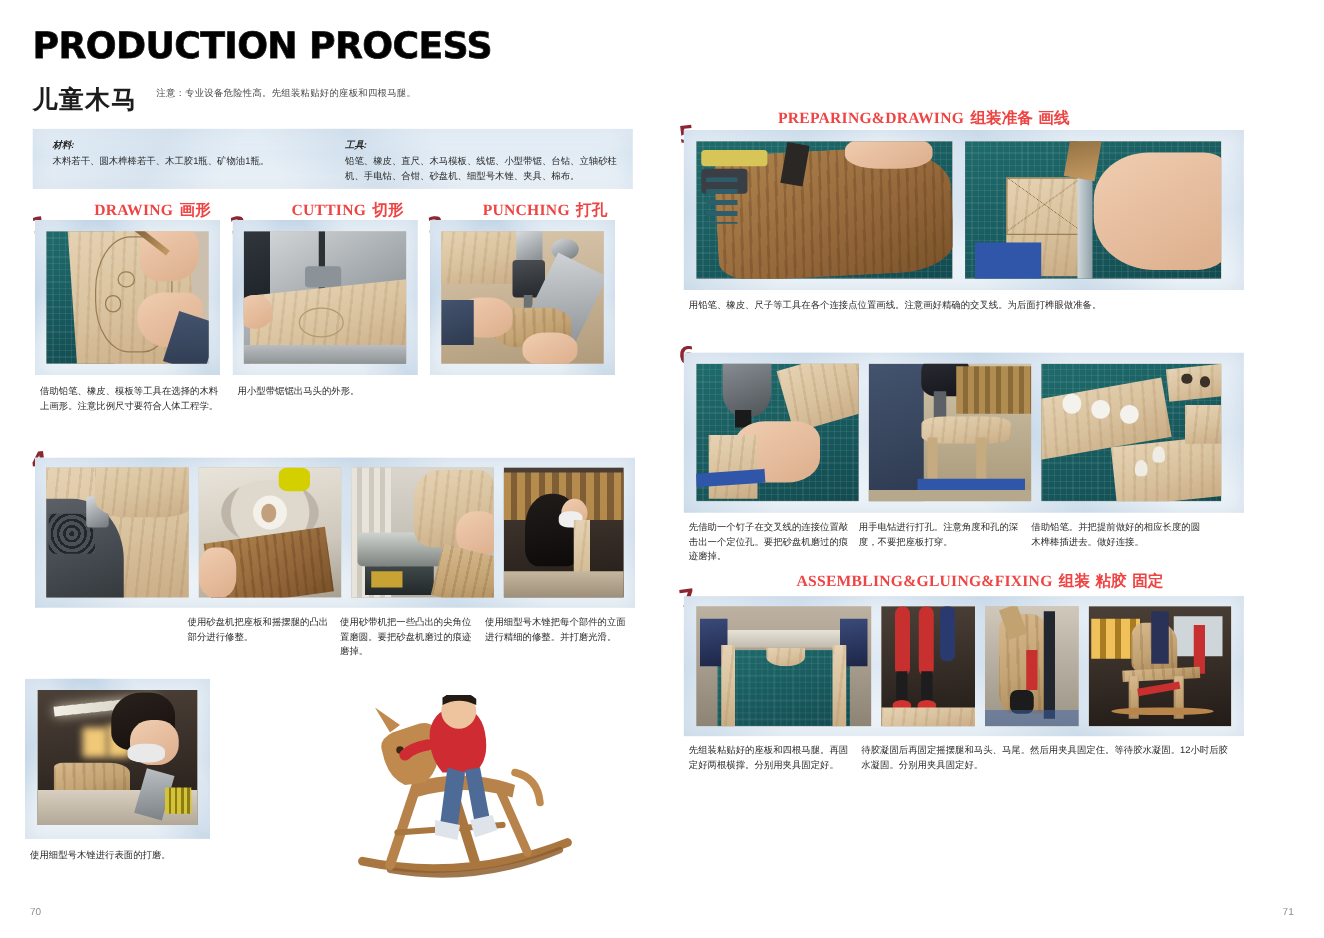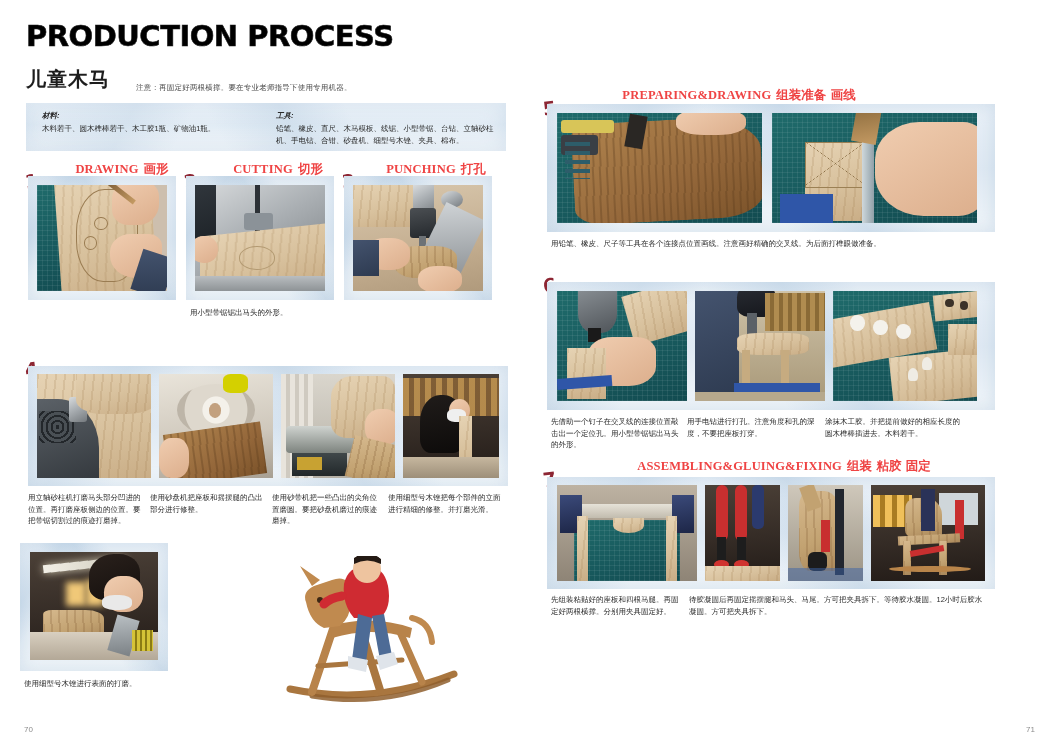--- a/index.html
+++ b/index.html
@@ -13,21 +13,21 @@
   .page-left{left:0;width:529px;}
   .page-right{left:529px;width:530px;}
 
   
   .masthead{position:absolute;left:26px;top:18px;}
   .masthead h1{
     margin:0;font-size:29px;line-height:36px;letter-spacing:-0.5px;
     font-weight:900;font-family:"DejaVu Sans",sans-serif;color:#000000;
     -webkit-text-stroke:0.6px #1a1a1a;
   }
-  .subrow{position:absolute;left:26px;top:66px;display:flex;align-items:flex-end;gap:26px;width:480px;}
+  .subrow{position:absolute;left:26px;top:66px;display:flex;align-items:flex-start;gap:15px;width:480px;}
   .sub-cn{font-size:20px;font-weight:700;color:#1d1d1d;font-family:"DejaVu Sans",sans-serif;letter-spacing:1px;}
   .sub-note{font-size:7.5px;color:#4a4a4a;line-height:11px;padding-top:3px;letter-spacing:0.2px;}
 
   
   .matband{
     position:absolute;left:26px;top:103px;width:480px;height:48px;
     background:
       linear-gradient(118deg,rgba(255,255,255,0) 0%,rgba(190,210,228,.35) 22%,rgba(255,255,255,0) 34%),
       linear-gradient(62deg,rgba(255,255,255,0) 40%,rgba(176,200,222,.33) 55%,rgba(255,255,255,0) 68%),
       linear-gradient(180deg,#eef4fa 0%,#e2ecf5 45%,#f3f7fb 100%);
@@ -94,21 +94,21 @@
 <div class="spread">
 
   <div class="page page-left">
 
     <div class="masthead">
       <h1>PRODUCTION PROCESS</h1>
     </div>
 
     <div class="subrow">
       <div class="sub-cn">儿童木马</div>
-      <div class="sub-note">注意：再固定好两根横撑。要在专业老师指导下使用专用机器。</div>
+      <div class="sub-note">注意：专业设备危险性高。先组装粘贴好的座板和四根马腿。</div>
     </div>
 
     <div class="matband">
       <div class="col c1">
         <b>材料:</b>
         <span>木料若干、圆木榫棒若干、木工胶1瓶、矿物油1瓶。</span>
       </div>
       <div class="col c2">
         <b>工具:</b>
         <span>铅笔、橡皮、直尺、木马模板、线锯、小型带锯、台钻、立轴砂柱机、手电钻、合钳、砂盘机、细型号木锉、夹具、棉布。</span>
@@ -125,20 +125,21 @@
         <div class="wood-l" style="position:absolute;left:16%;top:-6%;width:74%;height:112%;transform:rotate(-4deg);"></div>
         <div style="position:absolute;left:30%;top:4%;width:46%;height:86%;border:1.4px solid #9a7c52;border-radius:46% 30% 38% 44%;"></div>
         <div style="position:absolute;left:44%;top:30%;width:9%;height:11%;border:1.2px solid #9a7c52;border-radius:50%;"></div>
         <div style="position:absolute;left:36%;top:48%;width:9%;height:11%;border:1.2px solid #9a7c52;border-radius:50%;"></div>
         <div class="skin" style="position:absolute;left:56%;top:46%;width:40%;height:42%;border-radius:40% 26% 30% 50%;"></div>
         <div class="skin" style="position:absolute;left:58%;top:-4%;width:36%;height:42%;border-radius:40% 34% 46% 34%;"></div>
         <div class="blue-cloth" style="position:absolute;left:76%;top:64%;width:26%;height:40%;transform:rotate(18deg);"></div>
         <div style="position:absolute;left:50%;top:4%;width:28%;height:5%;background:linear-gradient(90deg,#7b5a34,#c49a63);transform:rotate(38deg);"></div>
       </div>
     </div>
+    <div class="cap" style="left:32px;top:307px;width:148px;">借助铅笔、橡皮、模板等工具在选择的木料上画形。注意比例尺寸要符合人体工程学。</div>
 
     <div class="sect-title" style="left:198px;top:159px;width:160px;">
       <span class="en">CUTTING</span><span class="cn">切形</span>
     </div>
     <div class="stepnum" style="left:184px;top:172px;">2</div>
     <div class="strip" style="left:186px;top:176px;width:148px;height:124px;">
       <div class="ph" style="left:9px;top:9px;width:130px;height:106px;">
         <div class="steel" style="position:absolute;inset:0;"></div>
         <div class="dark" style="position:absolute;left:0;top:0;width:16%;height:66%;"></div>
         <div style="position:absolute;left:46%;top:0;width:4%;height:50%;background:#2c3136;"></div>
@@ -201,21 +202,20 @@
       <div class="ph" style="left:375px;top:8px;width:96px;height:104px;">
         <div class="shop" style="position:absolute;inset:0;"></div>
         <div style="position:absolute;left:0;top:4%;width:100%;height:36%;background:repeating-linear-gradient(90deg,#c99a52 0 6px,#8a6436 6px 11px);opacity:.85;"></div>
         <div style="position:absolute;left:18%;top:20%;width:46%;height:56%;background:linear-gradient(170deg,#201c1a,#0d0b0a);border-radius:46% 46% 24% 24%;"></div>
         <div class="skin" style="position:absolute;left:48%;top:24%;width:22%;height:22%;border-radius:50%;"></div>
         <div style="position:absolute;left:46%;top:34%;width:20%;height:12%;background:#efefef;border-radius:40%;"></div>
         <div class="wood-l" style="position:absolute;left:58%;top:40%;width:14%;height:60%;"></div>
         <div style="position:absolute;left:0;top:80%;width:100%;height:20%;background:linear-gradient(180deg,#c6b79f,#9d8f79);"></div>
       </div>
     </div>
-    <div class="cap" style="left:28px;top:492px;width:118px;">用立轴砂柱机打磨马头部分凹进的位置。再打磨座板侧边的位置。要把带锯切割过的痕迹打磨掉。</div>
     <div class="cap" style="left:150px;top:492px;width:118px;">使用砂盘机把座板和摇摆腿的凸出部分进行修整。</div>
     <div class="cap" style="left:272px;top:492px;width:112px;">使用砂带机把一些凸出的尖角位置磨圆。要把砂盘机磨过的痕迹磨掉。</div>
     <div class="cap" style="left:388px;top:492px;width:118px;">使用细型号木锉把每个部件的立面进行精细的修整。并打磨光滑。</div>
 
     <div class="strip" style="left:20px;top:543px;width:148px;height:128px;">
       <div class="ph" style="left:10px;top:9px;width:128px;height:108px;">
         <div class="shop" style="position:absolute;inset:0;"></div>
         <div style="position:absolute;left:10%;top:8%;width:64%;height:7%;background:linear-gradient(90deg,#f2efe6,#cfcabb);transform:rotate(-6deg);box-shadow:0 0 9px rgba(255,248,220,.7);"></div>
         <div style="position:absolute;left:28%;top:28%;width:16%;height:22%;background:#f0c878;filter:blur(3px);"></div>
         <div style="position:absolute;left:44%;top:26%;width:14%;height:24%;background:#f0c878;filter:blur(3px);"></div>
@@ -327,23 +327,23 @@
         <div style="position:absolute;left:44%;top:30%;width:10%;height:14%;background:#f4f2ec;border-radius:50%;"></div>
         <div class="wood-l" style="position:absolute;left:40%;top:56%;width:62%;height:44%;transform:rotate(-6deg);"></div>
         <div style="position:absolute;left:62%;top:60%;width:7%;height:12%;background:#efece4;border-radius:50% 50% 30% 30%;"></div>
         <div style="position:absolute;left:52%;top:70%;width:7%;height:12%;background:#efece4;border-radius:50% 50% 30% 30%;"></div>
         <div class="wood-l" style="position:absolute;left:70%;top:2%;width:34%;height:24%;transform:rotate(-6deg);"></div>
         <div style="position:absolute;left:78%;top:7%;width:6%;height:8%;background:#3b3128;border-radius:50%;"></div>
         <div style="position:absolute;left:88%;top:9%;width:6%;height:8%;background:#3b3128;border-radius:50%;"></div>
         <div class="wood-l" style="position:absolute;left:80%;top:30%;width:24%;height:28%;"></div>
       </div>
     </div>
-    <div class="cap" style="left:22px;top:416px;width:128px;">先借助一个钉子在交叉线的连接位置敲击出一个定位孔。用小型带锯锯出马头的外形。</div>
+    <div class="cap" style="left:22px;top:416px;width:128px;">先借助一个钉子在交叉线的连接位置敲击出一个定位孔。要把砂盘机磨过的痕迹磨掉。</div>
     <div class="cap" style="left:158px;top:416px;width:128px;">用手电钻进行打孔。注意角度和孔的深度，不要把座板打穿。</div>
-    <div class="cap" style="left:296px;top:416px;width:138px;">涂抹木工胶。并把提前做好的相应长度的圆木榫棒插进去。木料若干。</div>
+    <div class="cap" style="left:296px;top:416px;width:138px;">借助铅笔。并把提前做好的相应长度的圆木榫棒插进去。做好连接。</div>
 
     <div class="sect-title" style="left:85px;top:456px;width:340px;">
       <span class="en">ASSEMBLING&amp;GLUING&amp;FIXING</span><span class="cn">组装 粘胶 固定</span>
     </div>
     <div class="stepnum" style="left:14px;top:470px;">7</div>
     <div class="strip" style="left:18px;top:477px;width:448px;height:112px;">
       <div class="ph" style="left:10px;top:8px;width:140px;height:96px;">
         <div style="position:absolute;inset:0;background:linear-gradient(180deg,#bdb2a2,#8e8476);"></div>
         <div class="mat-green" style="position:absolute;left:12%;top:36%;width:76%;height:64%;"></div>
         <div style="position:absolute;left:6%;top:20%;width:88%;height:14%;background:linear-gradient(180deg,#e6e2d8,#c2bcae);"></div>
@@ -381,18 +381,18 @@
         <div style="position:absolute;left:44%;top:4%;width:12%;height:44%;background:#2a3258;"></div>
         <div style="position:absolute;left:74%;top:16%;width:8%;height:40%;background:#c82f2f;"></div>
         <div class="wood-m" style="position:absolute;left:24%;top:52%;width:54%;height:9%;transform:rotate(-3deg);"></div>
         <div class="wood-m" style="position:absolute;left:28%;top:58%;width:7%;height:36%;"></div>
         <div class="wood-m" style="position:absolute;left:60%;top:58%;width:7%;height:36%;"></div>
         <div style="position:absolute;left:16%;top:84%;width:72%;height:7%;background:#b9854a;border-radius:50%;"></div>
         <div style="position:absolute;left:34%;top:66%;width:30%;height:6%;background:#c82f2f;transform:rotate(-10deg);"></div>
       </div>
     </div>
     <div class="cap" style="left:22px;top:594px;width:130px;">先组装粘贴好的座板和四根马腿。再固定好两根横撑。分别用夹具固定好。</div>
-    <div class="cap" style="left:160px;top:594px;width:300px;">待胶凝固后再固定摇摆腿和马头、马尾。方可把夹具拆下。等待胶水凝固。12小时后胶水凝固。方可把夹具拆下。</div>
+    <div class="cap" style="left:160px;top:594px;width:300px;">待胶凝固后再固定摇摆腿和马头、马尾。然后用夹具固定住。等待胶水凝固。12小时后胶水凝固。分别用夹具固定好。</div>
 
     <div class="pgnum" style="right:24px;">71</div>
   </div>
 
 </div>
 
 </body></html>

